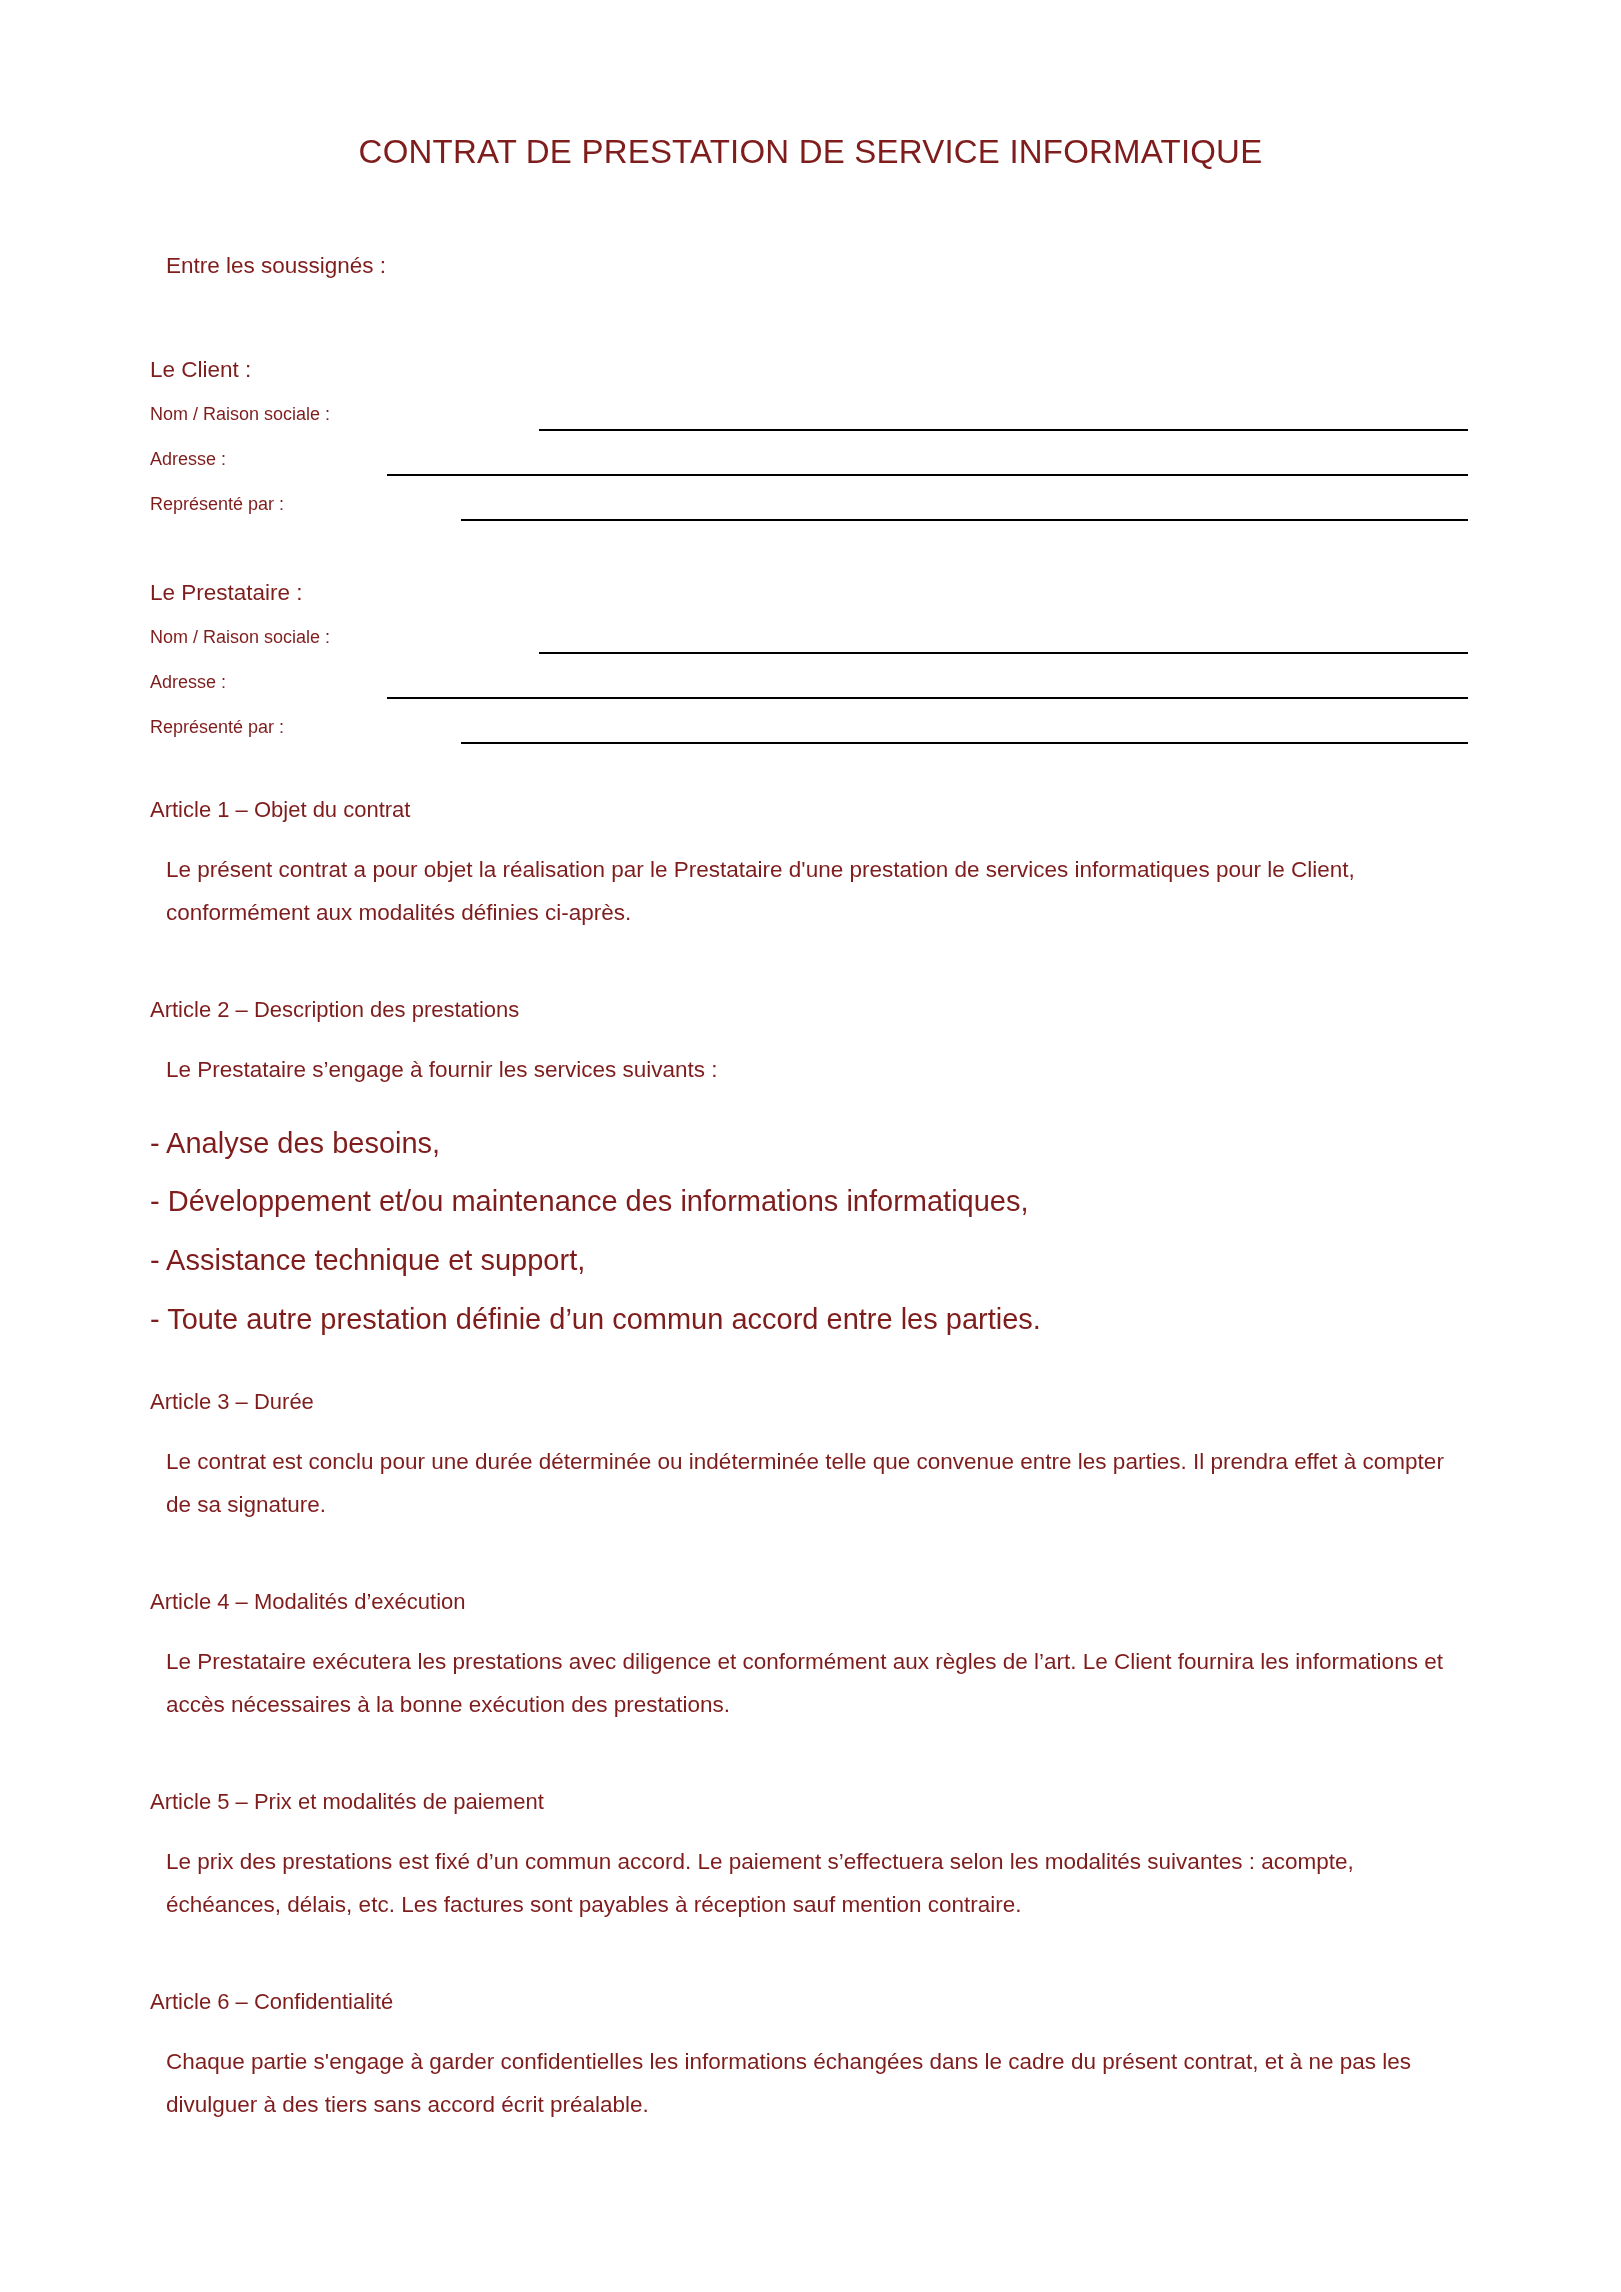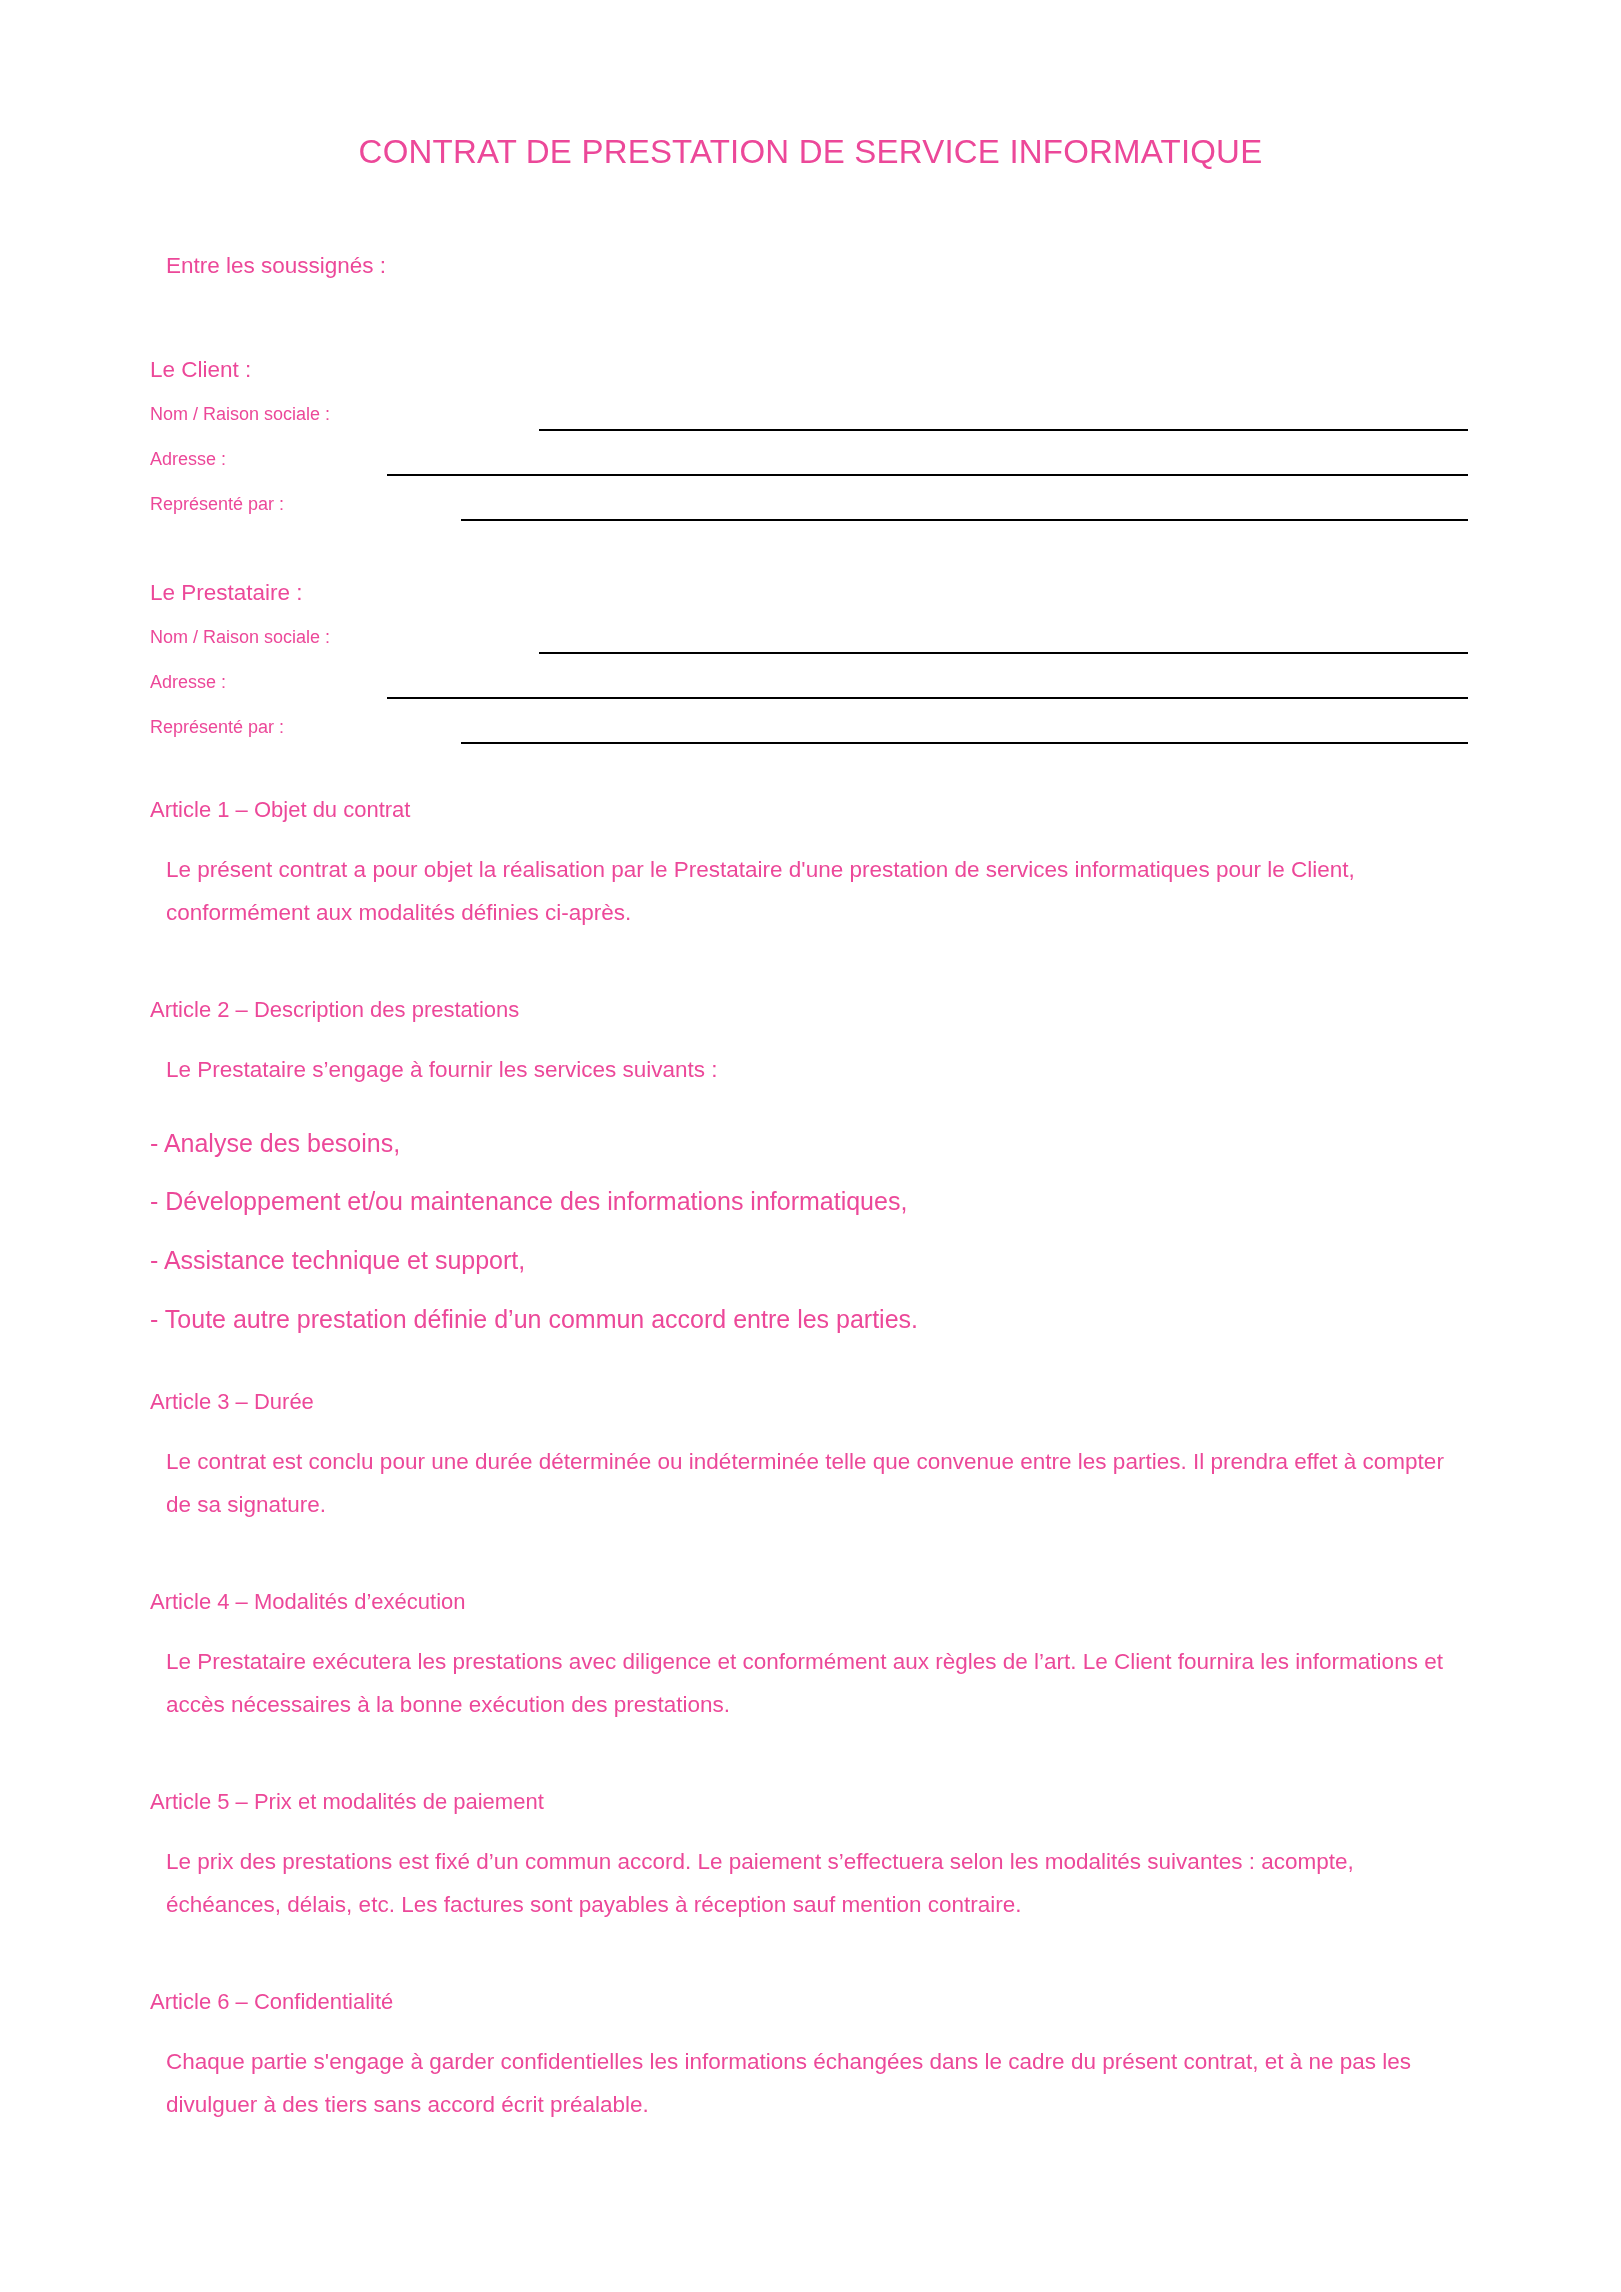--- a/index.html
+++ b/index.html
@@ -9,21 +9,21 @@
   }
 
   .page {
     position: relative;
     width: 1621px;
     height: 2293px;
     background: #ffffff;
     margin: 0 auto;
     overflow: hidden;
     font-family: "Liberation Sans", sans-serif;
-    color: #ec4899;
+    color: #7f1d1d;
     -webkit-font-smoothing: antialiased;
   }
 
   
   .doc-title {
     position: absolute;
     left: 0;
     top: 110px;
     width: 1621px;
     text-align: center;
@@ -82,21 +82,21 @@
     height: 0;
     border-bottom: 2.9px solid #000000;
   }
 
   
   .rule-nom      { left: 389px; }
   .rule-adresse  { left: 237px; }
   .rule-repr     { left: 311px; }
 
   .bullet-line {
-    font-size: 25px;
+    font-size: 29px;
     line-height: 45px;
     margin: 0;
   }
 
   .article-heading {
     font-size: 22px;
     line-height: 45px;
     margin: 0;
   }
 </style>

